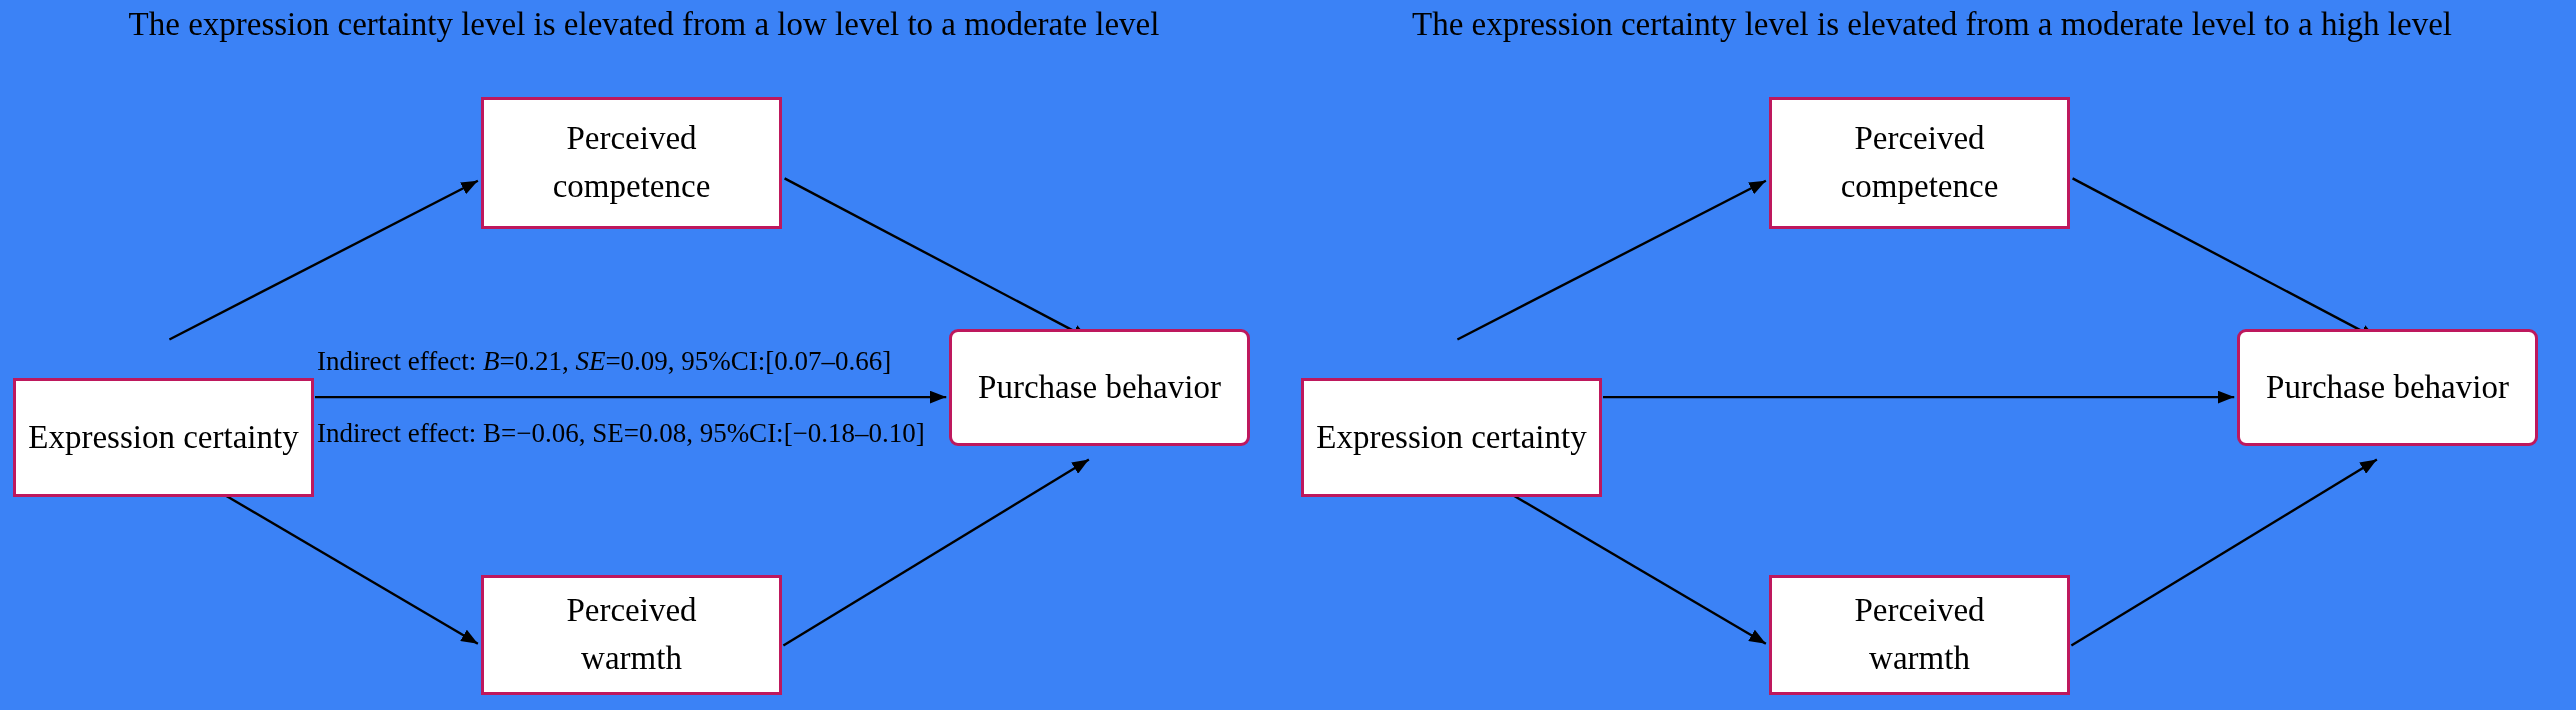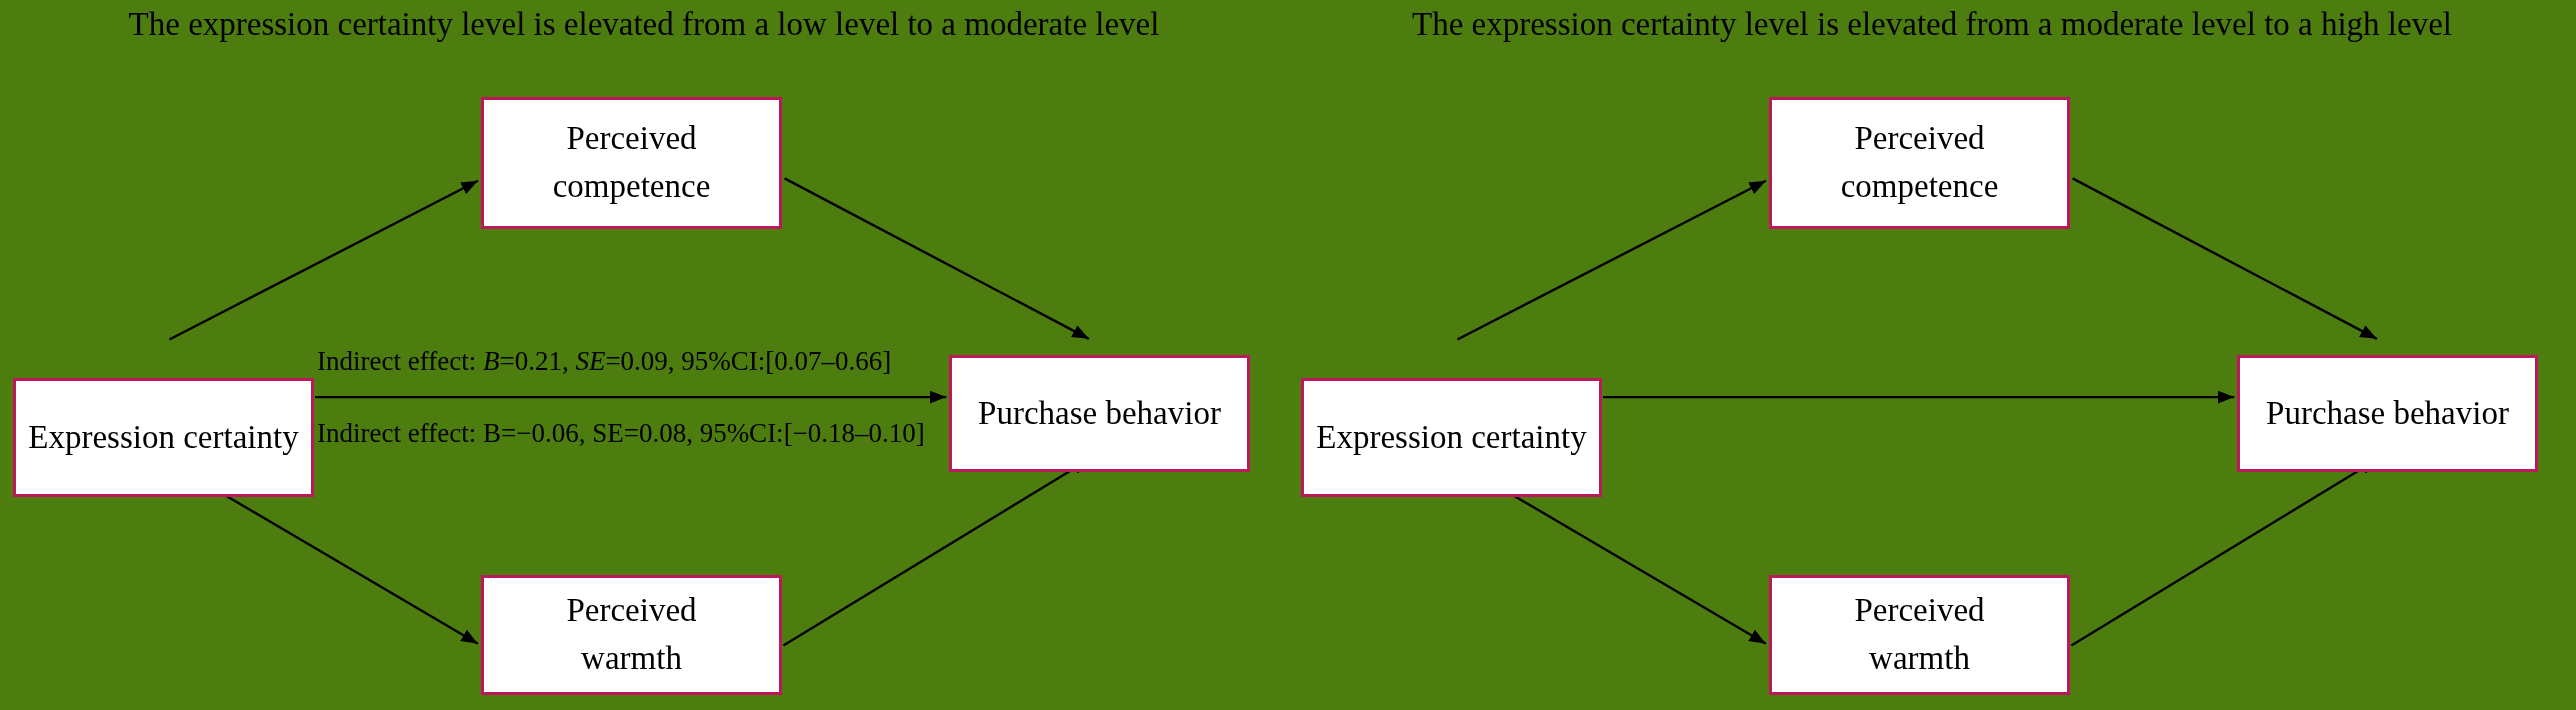--- a/index.html
+++ b/index.html
@@ -1,20 +1,20 @@
 <!DOCTYPE html>
 <html style="font-size:9.5px"><head>
 <meta charset="utf-8">
 <style>
   html, body { margin: 0; padding: 0; background: #ffffff; }
   .canvas {
     position: relative;
     width: 2576px;
     height: 711px;
-    background: #4d7c0f;
+    background: #3b82f6;
     color: #000000;
     font-family: "Liberation Serif", "DejaVu Serif", serif;
     overflow: hidden;
   }
   .panel { position: absolute; top: 0; width: 1288px; height: 711px; }
   .panel.p0 { left: 0; }
   .panel.p1 { left: 1288px; }
 
   .panel-title {
     position: absolute;
@@ -35,21 +35,21 @@
     display: flex;
     flex-direction: column;
     align-items: center;
     justify-content: center;
     text-align: center;
     font-size: 33px;
     line-height: 1.45;
   }
   .box-mediator-top { left: 481px; top: 97px; width: 301px; height: 132px; }
   .box-predictor    { left: 13px;  top: 341px; width: 301px; height: 119px; margin-top: 37px; }
-  .box-outcome      { left: 949px; top: 355px; width: 301px; height: 117px; }
+  .box-outcome      { left: 949px; top: 329px; width: 301px; height: 117px; border-radius: 9px; }
   .box-mediator-bottom { left: 481px; top: 575px; width: 301px; height: 120px; }
 
   .ind-label {
     position: absolute;
     left: 317px;
     font-size: 27px;
     line-height: 1.2;
     white-space: nowrap;
   }
   .ind-top { top: 345px; }

